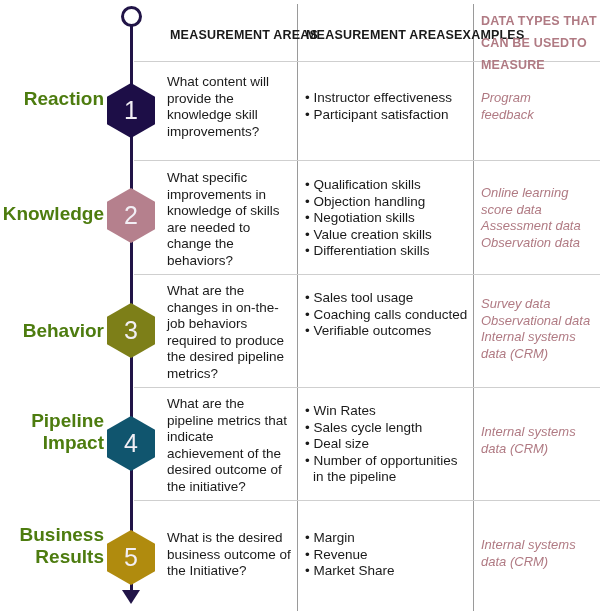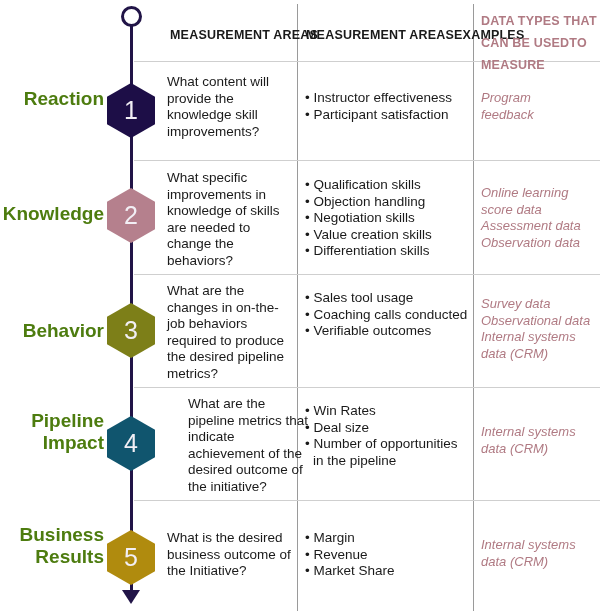--- a/index.html
+++ b/index.html
@@ -211,23 +211,24 @@
   <div class="datatypes" style="top:296px;">Survey data
 Observational data
 Internal systems
 data (CRM)</div>
 
   <div class="stage-label" style="top:410px;">Pipeline
 Impact</div>
   <div class="hexagon" style="left:107px; top:416px; background:#10556e;">
     <span>4</span>
   </div>
-  <div class="question" style="top:396px;margin-left:21px;">What are the pipeline metrics that indicate achievement of the desired outcome of the initiative?</div>
+  <div class="question" style="top:396px;">What are the pipeline metrics that indicate achievement of the desired outcome of the initiative?</div>
   <ul class="bullets" style="top:403px;">
     <li>Win Rates</li>
+    <li>Sales cycle length</li>
     <li>Deal size</li>
     <li>Number of opportunities in the pipeline</li>
   </ul>
   <div class="datatypes" style="top:424px;">Internal systems
 data (CRM)</div>
 
   <div class="stage-label" style="top:524px;">Business
 Results</div>
   <div class="hexagon" style="left:107px; top:530px; background:#b08b0e;">
     <span>5</span>

